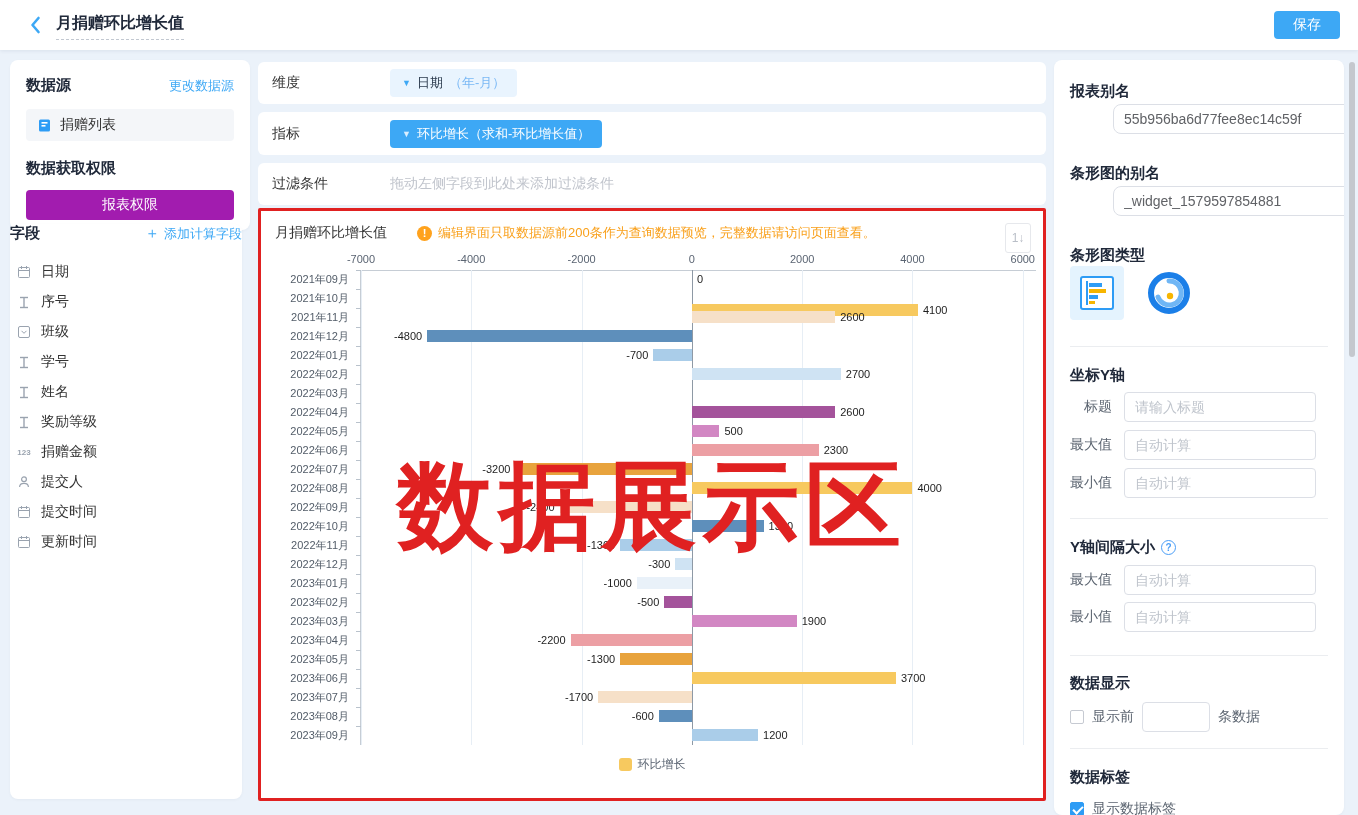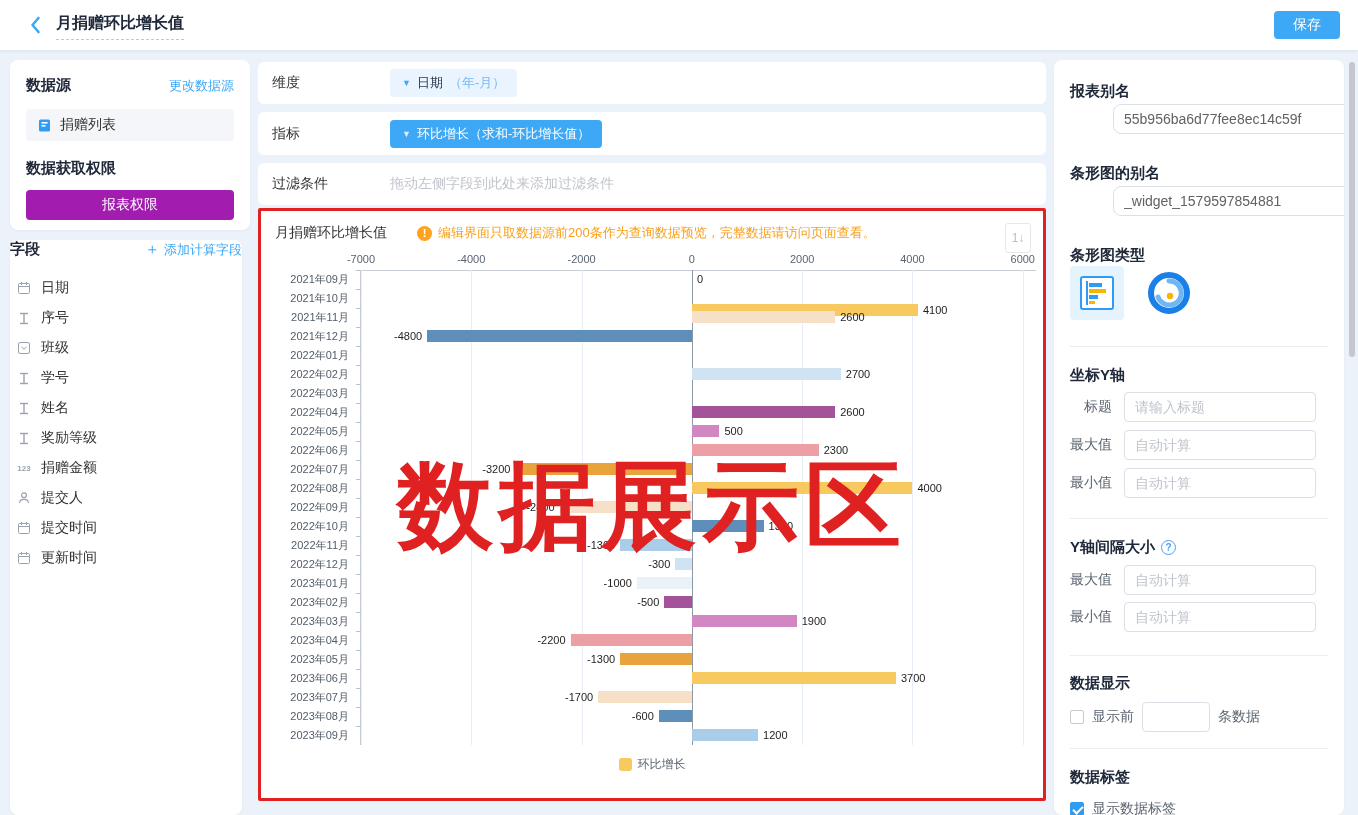--- a/index.html
+++ b/index.html
@@ -16,21 +16,21 @@
 
   
   .card-source { left:10px; top:60px; width:240px; height:170px; padding:16px; }
   .sec-title { font-size:15px; font-weight:bold; color:#20293A; }
   .link-blue { color:#3DA8F5; font-size:13px; cursor:pointer; }
   .row-between { display:flex; justify-content:space-between; align-items:center; }
   .source-item { margin-top:14px; height:32px; background:#F4F6F9; border-radius:4px; display:flex; align-items:center; padding:0 10px; gap:8px; font-size:14px; color:#333; cursor:pointer; }
   .perm-title { margin-top:18px; }
   .perm-btn { margin-top:12px; width:100%; height:30px; background:#a21caf; color:#fff; border:none; border-radius:4px; font-size:14px; cursor:pointer; }
 
-  .card-fields { left:10px; top:240px; width:232px; height:575px; }
+  .card-fields { left:10px; top:224px; width:232px; height:575px; }
   .field-item { display:flex; align-items:center; gap:9px; height:30px; font-size:14px; color:#333; padding-left:6px; cursor:pointer; }
   .field-ico { width:16px; display:inline-flex; justify-content:center; align-items:center; }
 
   
   .cfg-row { position:absolute; left:258px; width:788px; background:#fff; border-radius:6px; display:flex; align-items:center; padding-left:14px; }
   .cfg-row .lbl { width:118px; font-size:14px; color:#333; }
   .pill-dim { background:#E9F4FE; border-radius:4px; height:28px; display:inline-flex; align-items:center; padding:0 12px; font-size:13px; gap:6px; cursor:pointer; }
   .pill-dim .caret { color:#3DA8F5; font-size:9px; }
   .pill-dim .v { color:#2B3A4D; }
   .pill-dim .sfx { color:#7AB8F5; }
@@ -303,20 +303,24 @@
         <span class="bar-val" style="left: calc(82.5163% + 5px);">4100</span>
       </div>
       <div class="bar-row" style="top: 38px;">
         <div class="bar" style="left: 49.0196%; width: 21.2418%; background: rgb(246, 224, 200);"></div>
         <span class="bar-val" style="left: calc(70.2614% + 5px);">2600</span>
       </div>
       <div class="bar-row" style="top: 57px;">
         <div class="bar" style="left: 9.80392%; width: 39.2157%; background: rgb(94, 143, 187);"></div>
         <span class="bar-val" style="right: calc(90.1961% + 5px);">-4800</span>
       </div>
+      <div class="bar-row" style="top: 76px;">
+        <div class="bar" style="left: 43.3007%; width: 5.71895%; background: rgb(170, 205, 233);"></div>
+        <span class="bar-val" style="right: calc(56.6993% + 5px);">-700</span>
+      </div>
       <div class="bar-row" style="top: 95px; padding-left: 22px;">
         <div class="bar" style="left: 49.0196%; width: 22.0588%; background: rgb(207, 227, 243);"></div>
         <span class="bar-val" style="left: calc(71.0784% + 5px);">2700</span>
       </div>
       <div class="bar-row" style="top: 133px;">
         <div class="bar" style="left: 49.0196%; width: 21.2418%; background: rgb(164, 83, 155);"></div>
         <span class="bar-val" style="left: calc(70.2614% + 5px);">2600</span>
       </div>
       <div class="bar-row" style="top: 152px;">
         <div class="bar" style="left: 49.0196%; width: 4.08497%; background: rgb(210, 135, 195);"></div>

